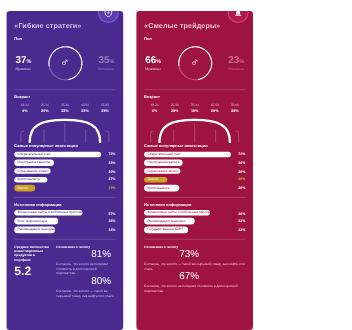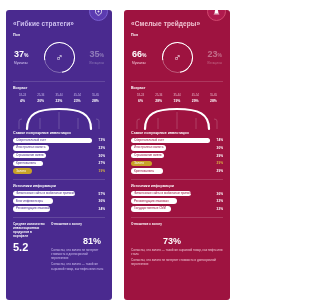--- a/index.html
+++ b/index.html
@@ -175,22 +175,22 @@
     font-size:3.1px;
     font-weight:bold;
     line-height:1.35;
     color:#ffffff;
   }
   .foot-big{
     font-size:11px;font-weight:bold;color:#ffffff;
     margin-top:4px;line-height:1;
   }
   .stat-pct{
-    font-size:9px;font-weight:bold;color:#ffffff;
-    line-height:1;margin-top:11px;padding-left:32px;
+    font-size:9px;font-weight:normal;color:#ffffff;
+    line-height:1;margin-top:1px;padding-left:32px;
   }
   .stat-txt{
     font-size:3px;line-height:1.4;margin-top:2px;
   }
   .panel.flex .stat-txt{color:#cdbff0;}
   .panel.bold .stat-txt{color:#eec0d0;}
 </style>
 </head>
 <body>
 
@@ -337,20 +337,21 @@
 
     <div class="foot">
       <div class="foot-l">
         <div class="foot-cap">Среднее количество инвестиционных продуктов в портфеле</div>
         <div class="foot-big">5.2</div>
       </div>
       <div class="foot-r">
         <div class="foot-cap">Отношение к золоту</div>
         <div class="stat-pct">81%</div>
         <div class="stat-txt">Согласны, что золото не потеряет стоимость в долгосрочной перспективе</div>
+        <div class="stat-pct">80%</div>
         <div class="stat-txt">Согласны, что золото — такой же сырьевой товар, как нефть или сталь</div>
       </div>
     </div>
   </div>
 
   <div class="panel bold">
     <div class="badge bold">
       <svg viewBox="0 0 24 24">
         <path d="M12 3 C16 7 17 12 17 16 H7 C7 12 8 7 12 3 Z" fill="#ffffff"></path>
         <path d="M7 16 L4 20 H20 L17 16" fill="#ffffff" opacity=".7"></path>
@@ -486,18 +487,19 @@
       </div>
     </div>
 
     <div class="divider"></div>
 
     <div class="foot">
       <div class="foot-r">
         <div class="foot-cap">Отношение к золоту</div>
         <div class="stat-pct">73%</div>
         <div class="stat-txt">Согласны, что золото — такой же сырьевой товар, как нефть или сталь</div>
+        <div class="stat-pct">67%</div>
         <div class="stat-txt">Согласны, что золото не потеряет стоимость в долгосрочной перспективе</div>
       </div>
     </div>
   </div>
 
 </div>
 
 </body></html>

